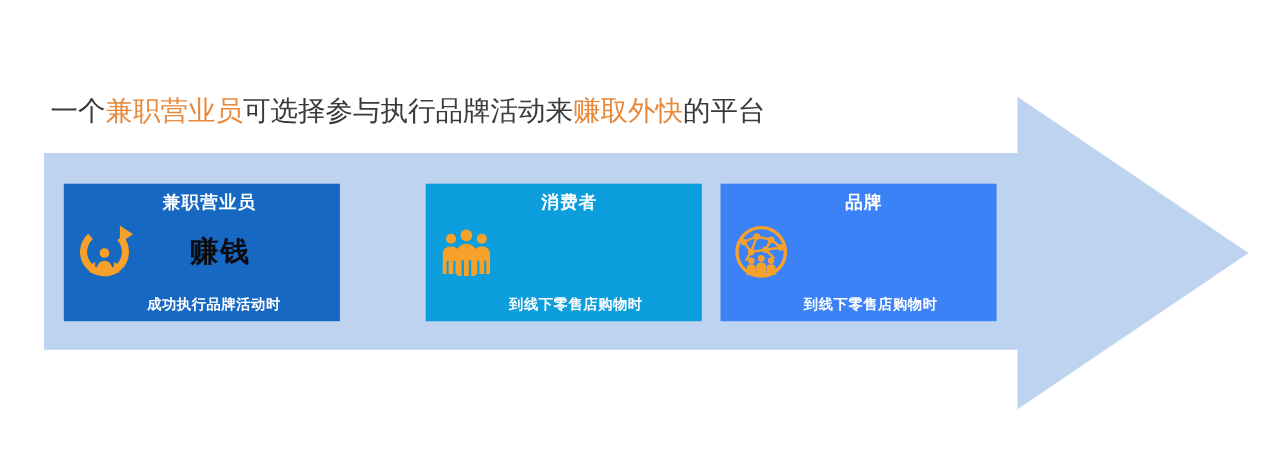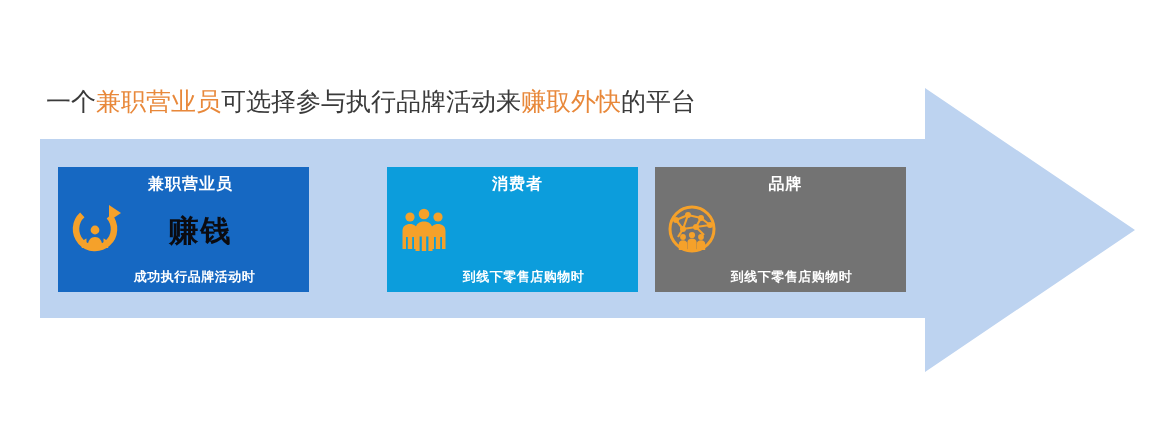--- a/index.html
+++ b/index.html
@@ -56,21 +56,21 @@
   }
   .card {
     position: absolute;
     top: 0;
     width: 251px;
     height: 125px;
     box-sizing: border-box;
   }
   .card.c0 { left: 0px;   background: #1668c2; }
   .card.c1 { left: 301px; background: #0c9ddc; margin-left: 28px; }
-  .card.c2 { left: 597px; background: #737373; }
+  .card.c2 { left: 597px; background: #3b82f6; }
 
   .card-head {
     position: absolute;
     top: 7px;
     left: 0;
     width: 100%;
     text-align: center;
     color: #ffffff;
     font-size: 16px;
     font-weight: bold;
@@ -80,21 +80,21 @@
   .card.c1 .card-head { padding-left: 10px; box-sizing: border-box; }
   .card.c2 .card-head { padding-left: 10px; box-sizing: border-box; }
 
   .card-value {
     position: absolute;
     top: 44px;
     left: 0;
     width: 100%;
     text-align: center;
     color: #0b0b10;
-    font-size: 30px;
+    font-size: 26px;
     font-weight: bold;
     letter-spacing: 2px;
     padding-left: 34px;
     box-sizing: border-box;
   }
 
   .card-foot {
     position: absolute;
     bottom: 6px;
     left: 0;

